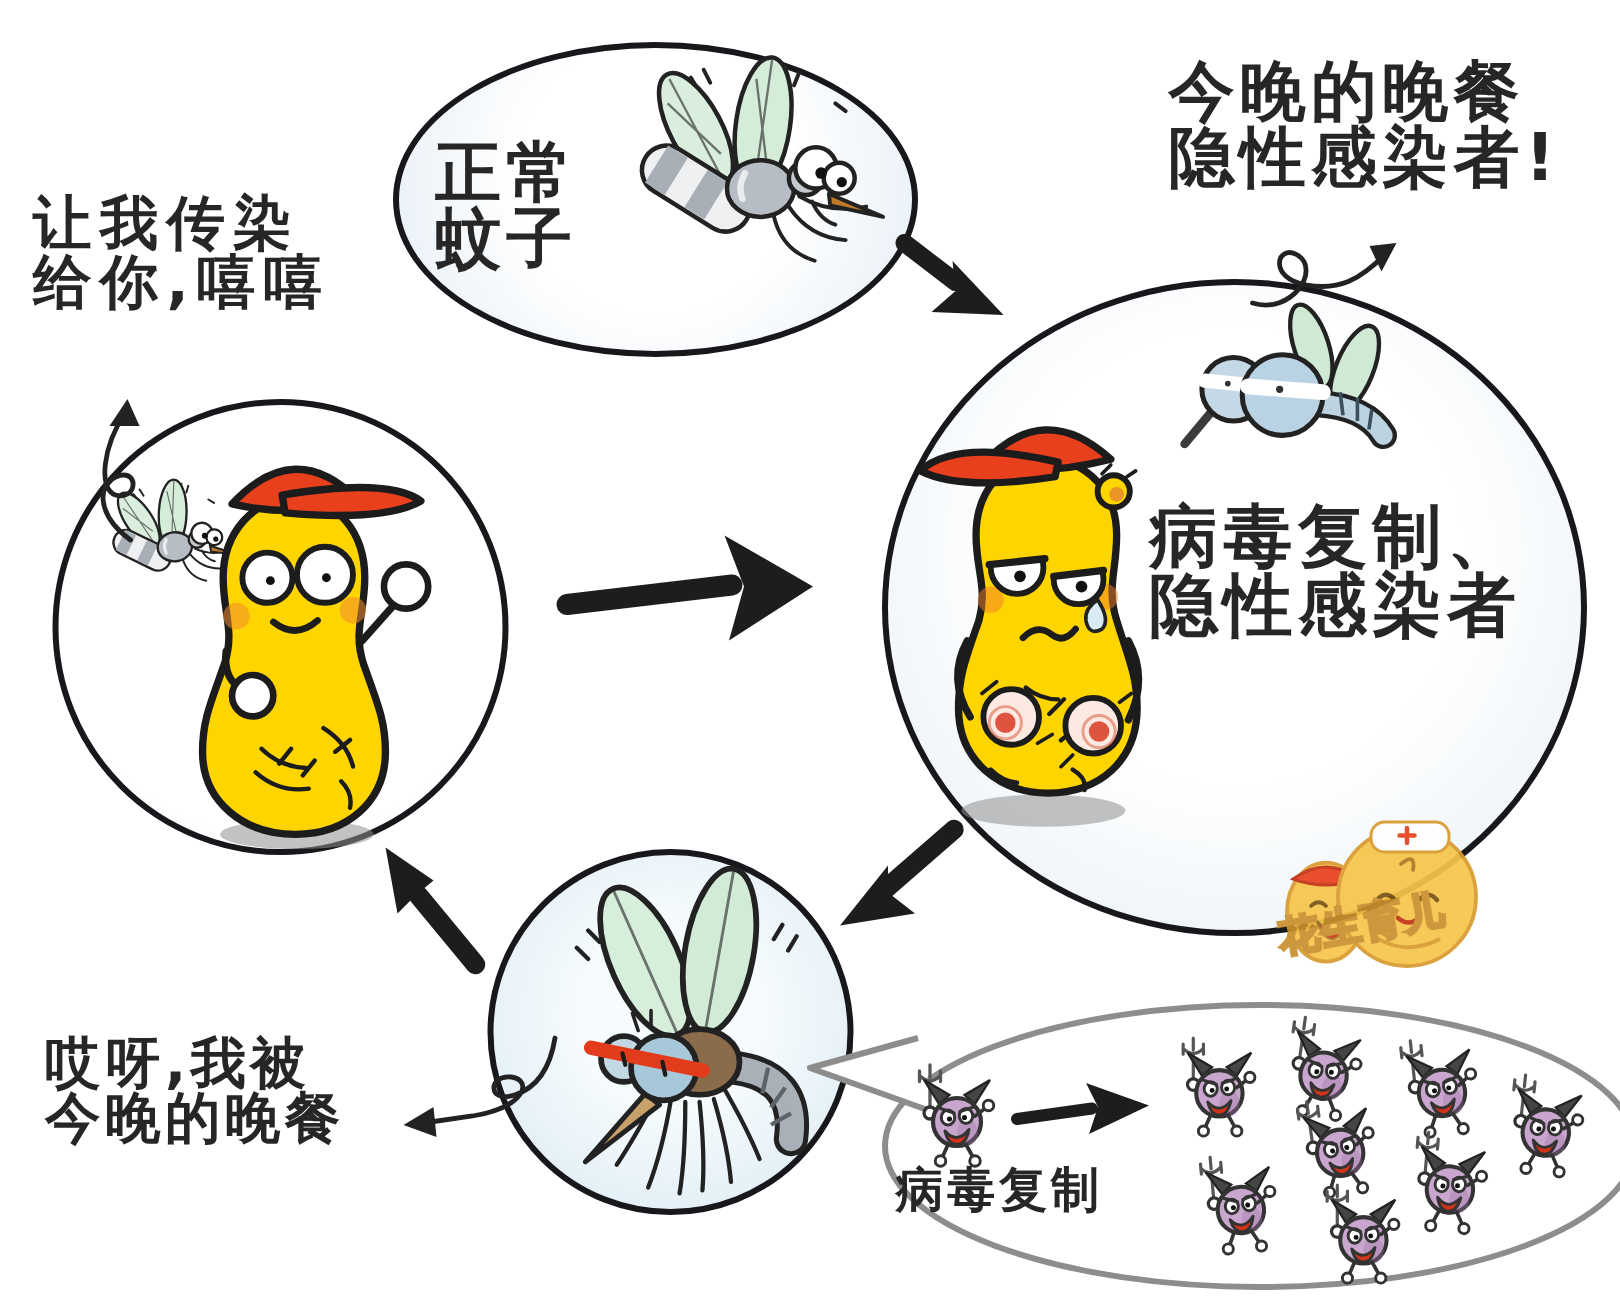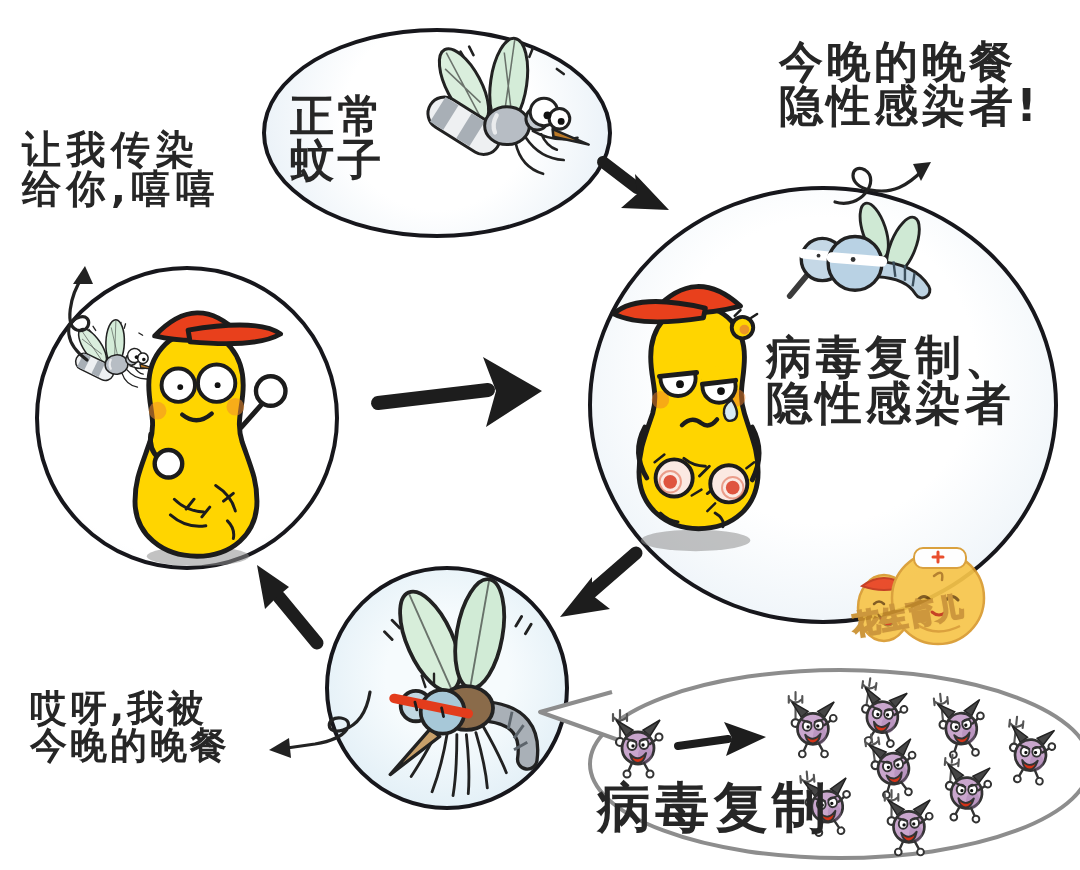--- a/index.html
+++ b/index.html
@@ -330,15 +330,15 @@
   <div class="txt" style="left:766px;top:334px;font-size:46px;line-height:1.55;">
     <div>病毒复制、</div>
     <div>隐性感染者</div>
   </div>
 
   <div class="txt" style="left:30px;top:690px;font-size:37px;line-height:1.55;">
     <div>哎呀,我被</div>
     <div>今晚的晚餐</div>
   </div>
 
-  <div class="txt overbubble" style="left:597px;top:772px;font-size:54px;">病毒复制</div>
+  <div class="txt overbubble" style="left:597px;top:772px;font-size:32px;">病毒复制</div>
 
 </div>
 
 </body></html>

